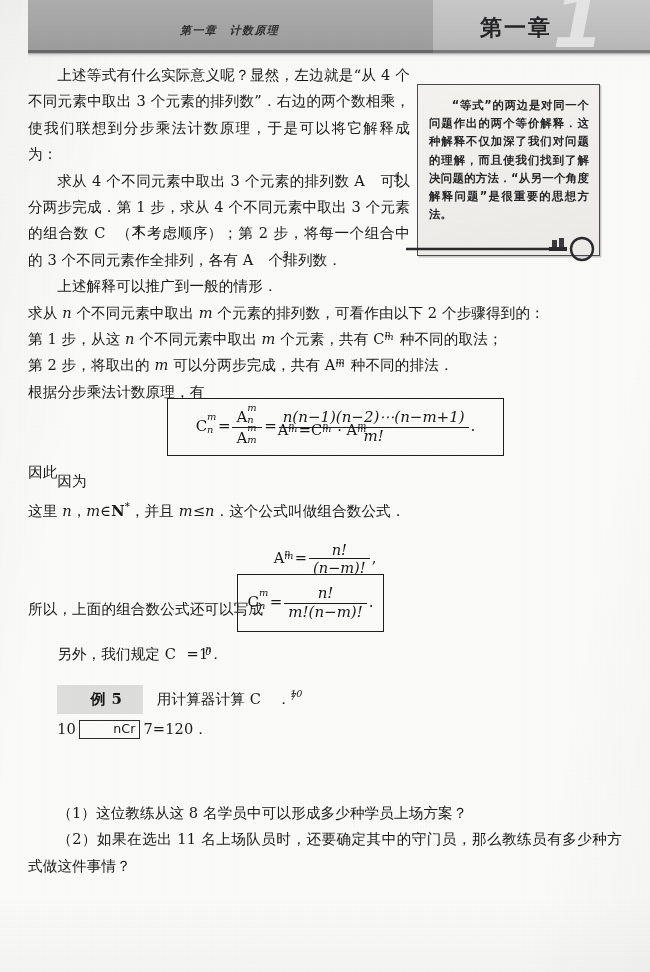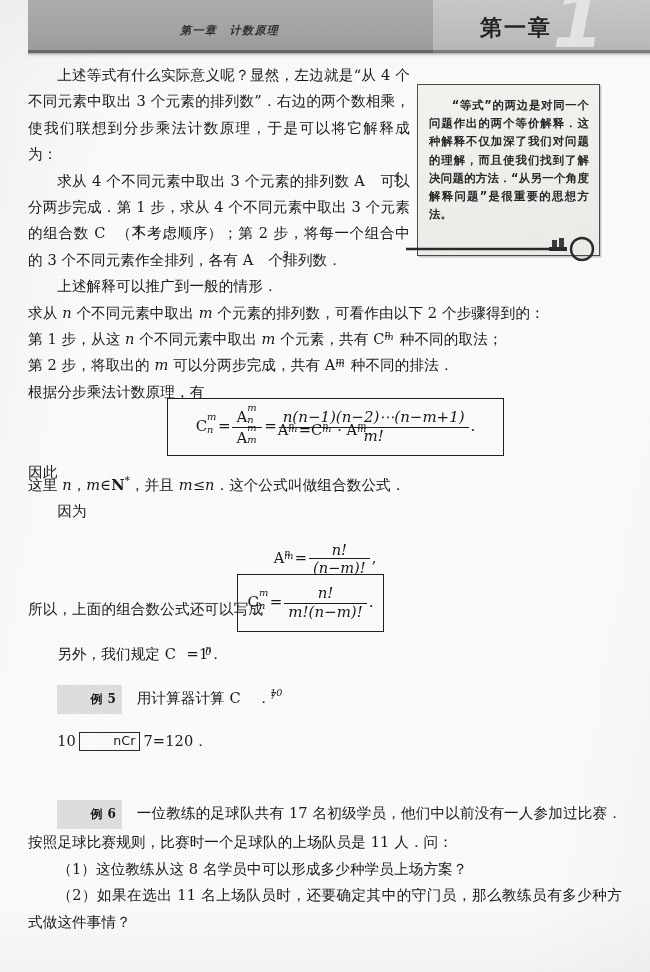--- a/index.html
+++ b/index.html
@@ -222,22 +222,22 @@
     left: 404px;
     top: 236px;
     width: 196px;
     height: 26px;
   }
 
   
   .ex-label {
     display: inline-block;
     background: #dededc;
-    padding: 1px 6px 2px 4px;
-    font-size: 12px;
+    padding: 1px 20px 2px 4px;
+    font-size: 15px;
     font-weight: bold;
     color: #161617;
     letter-spacing: .5px;
   }
   .calc-key {
     display: inline-block;
     border: 1.2px solid #2a2a2c;
     padding: 0px 4px 1px 4px;
     font-family: "DejaVu Sans", "Liberation Sans", sans-serif;
     font-size: 12.6px;
@@ -300,41 +300,40 @@
     <p class="center-eq" style="margin-top:12px"><span class="mr">A</span><span class="subsup"><span class="sup">m</span><span class="sub">n</span></span>=<span class="mr">C</span><span class="subsup"><span class="sup">m</span><span class="sub">n</span></span>&nbsp;<span>·</span>&nbsp;<span class="mr">A</span><span class="subsup"><span class="sup">m</span><span class="sub">m</span></span><span>.</span></p>
 
     <p class="t" style="margin-top:16px">因此</p>
   </div>
 
   <div class="formula-box" id="formula-box-1">
     <span><span class="mr">C</span><span class="subsup"><span class="sup">m</span><span class="sub">n</span></span><span>=</span><span class="frac"><span class="num"><span class="mr">A</span><span class="subsup"><span class="sup">m</span><span class="sub">n</span></span></span><span class="den"><span class="mr">A</span><span class="subsup"><span class="sup">m</span><span class="sub">m</span></span></span></span><span>=</span><span class="frac"><span class="num mi">n(n−1)(n−2)⋯(n−m+1)</span><span class="den mi">m!</span></span><span>.</span></span>
   </div>
 
   <div style="position:absolute;left:28px;top:468px;width:594px">
+    <p class="t indent">因为</p>
     <p class="t"><span>这里 </span><span class="mi">n</span><span>，</span><span class="mi">m</span><span>∈</span><span class="mr" style="font-weight:bold">N</span><sup style="font-size:.7em">*</sup><span>，并且 </span><span class="mi">m</span><span>≤</span><span class="mi">n</span><span>．这个公式叫做组合数公式．</span></p>
-    <p class="t indent">因为</p>
     <p class="center-eq" style="margin-top:16px"><span class="mr">A</span><span class="subsup"><span class="sup">m</span><span class="sub">n</span></span><span>=</span><span class="frac"><span class="num mi">n!</span><span class="den mi">(n−m)!</span></span><span>,</span></p>
     <p class="t" style="margin-top:20px">所以，上面的组合数公式还可以写成</p>
   </div>
 
   <div class="formula-box" id="formula-box-2">
     <span><span class="mr">C</span><span class="subsup"><span class="sup">m</span><span class="sub">n</span></span><span>=</span><span class="frac"><span class="num mi">n!</span><span class="den mi">m!(n−m)!</span></span><span>.</span></span>
   </div>
 
   <div style="position:absolute;left:28px;top:641px;width:594px">
     <p class="t indent"><span>另外，我们规定 </span><span class="mr">C</span><span class="subsup"><span class="sup">0</span><span class="sub">n</span></span><span>=1．</span></p>
   </div>
 
   <div style="position:absolute;left:28px;top:685px;width:594px">
     <p class="t" style="text-indent:2em"><span class="ex-label">例 5</span>&nbsp;&nbsp;&nbsp;<span>用计算器计算 </span><span class="mr">C</span><span class="subsup" style="width:1.05em"><span class="sup">7</span><span class="sub">10</span></span><span>．</span></p>
-    <p class="t" style="margin-top:14px;text-indent:2em"><span>10</span><span class="calc-key">nCr</span><span>7=120．</span></p>
+    <p class="t" style="margin-top:2px;text-indent:2em"><span>10</span><span class="calc-key">nCr</span><span>7=120．</span></p>
   </div>
 
   <div style="position:absolute;left:28px;top:800px;width:594px">
-    <p class="t" style="text-indent:2em"><span class="ex-label">例 6</span>&nbsp;&nbsp;&nbsp;<span>一位教练的足球队共有 17 名初级学员，他们中以前没有一人参加过比赛．按照足球比赛规则，比赛时一个足球队的上场队员是 11 人．问：</span></p>
     <p class="t indent">（1）这位教练从这 8 名学员中可以形成多少种学员上场方案？</p>
     <p class="t indent">（2）如果在选出 11 名上场队员时，还要确定其中的守门员，那么教练员有多少种方式做这件事情？</p>
   </div>
 
   <div class="footer">
     
     
     
     
     

